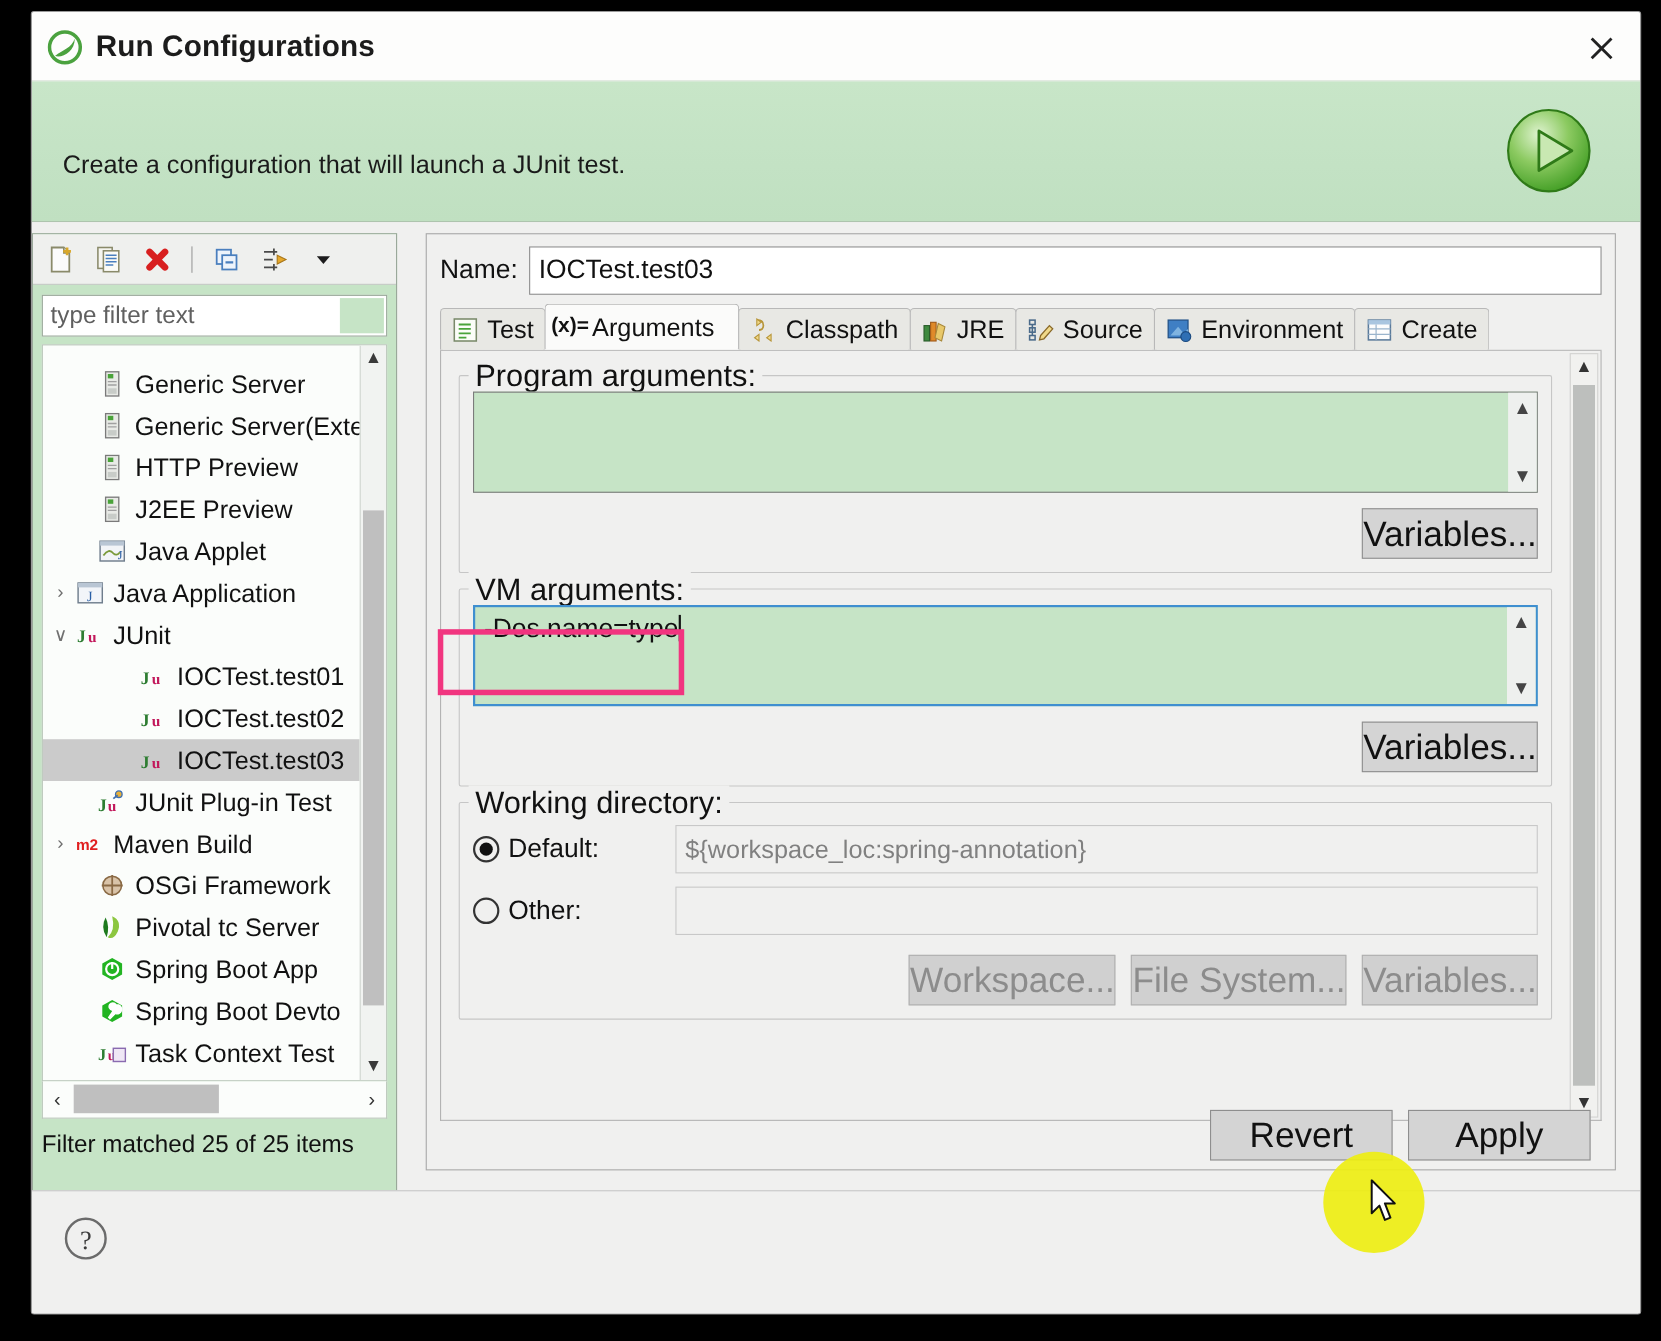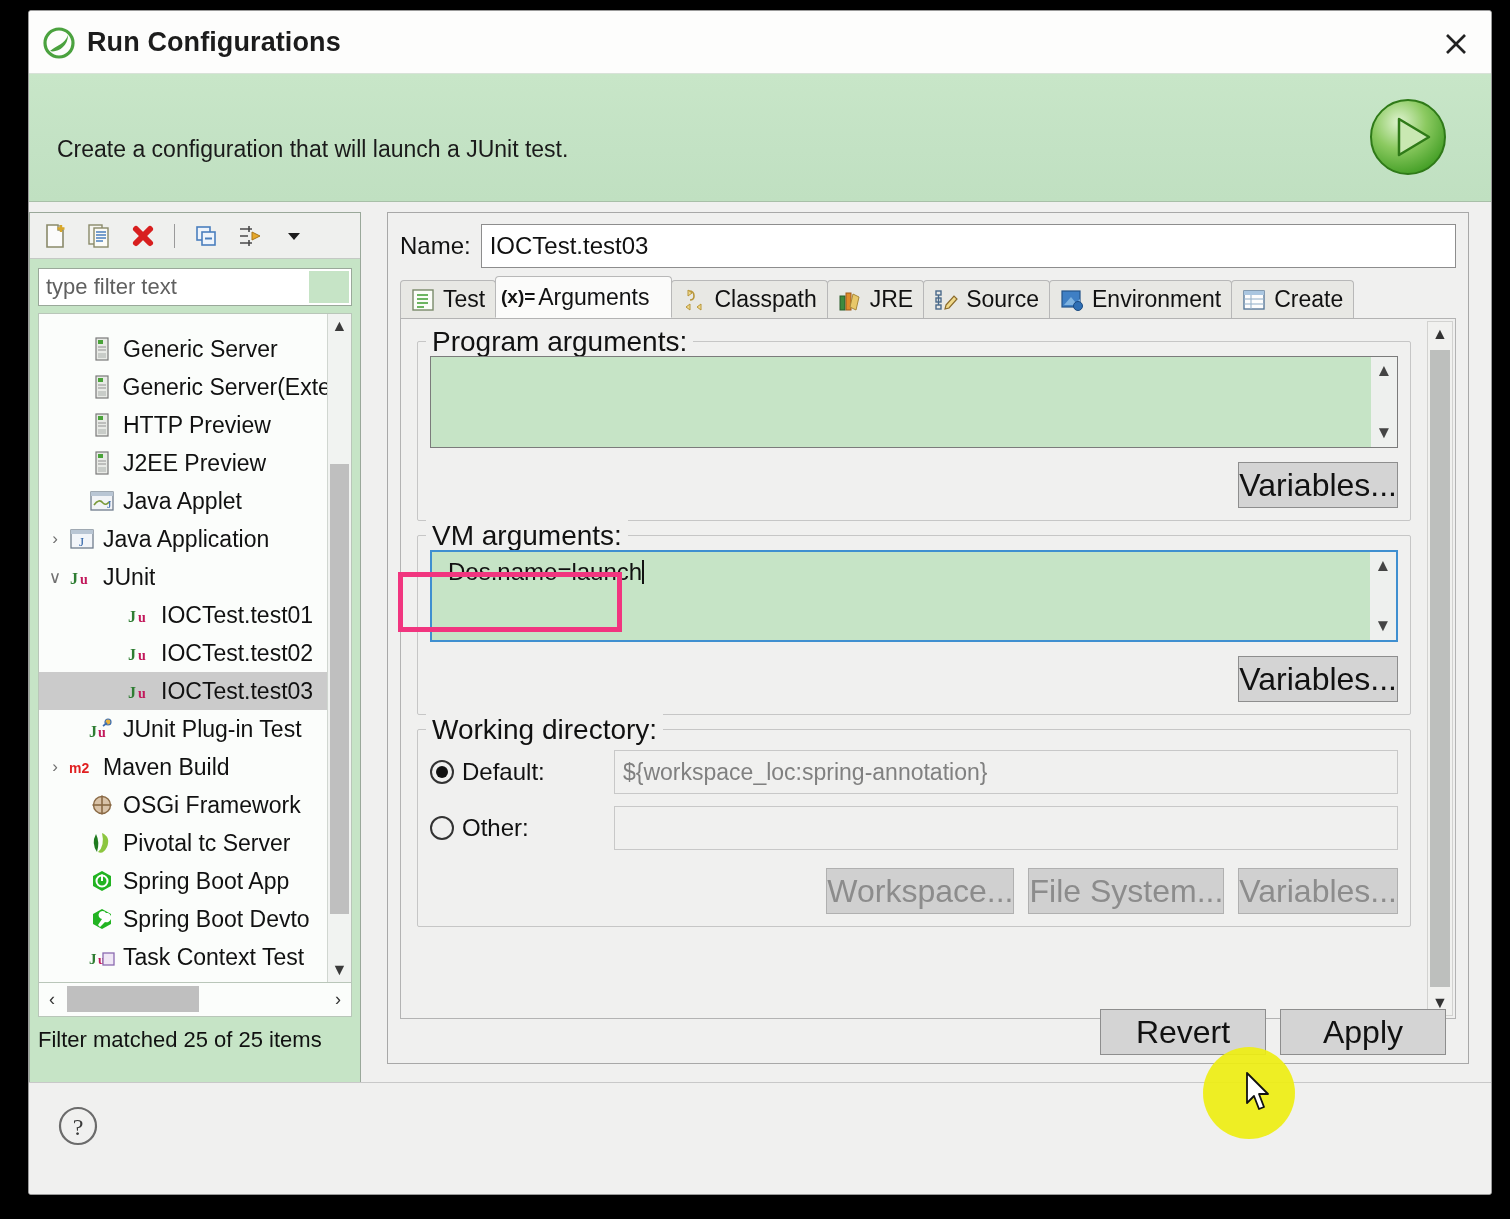--- a/index.html
+++ b/index.html
@@ -845,21 +845,21 @@
               </div>
             </div>
             <div class="btn-row-right">
               <div class="btn">Variables...</div>
             </div>
           </div>
 
           <div class="group">
             <span class="glabel">VM arguments:</span>
             <div class="textarea-box focused">
-              <div class="ta-text"><span>-Dos.name=launch</span><span class="ta-caret"></span></div>
+              <div class="ta-text"><span>-Dos.name=type</span><span class="ta-caret"></span></div>
               <div class="ta-scroll">
                 <span>▲</span>
                 <span>▼</span>
               </div>
             </div>
             <div class="btn-row-right">
               <div class="btn">Variables...</div>
             </div>
           </div>
 

